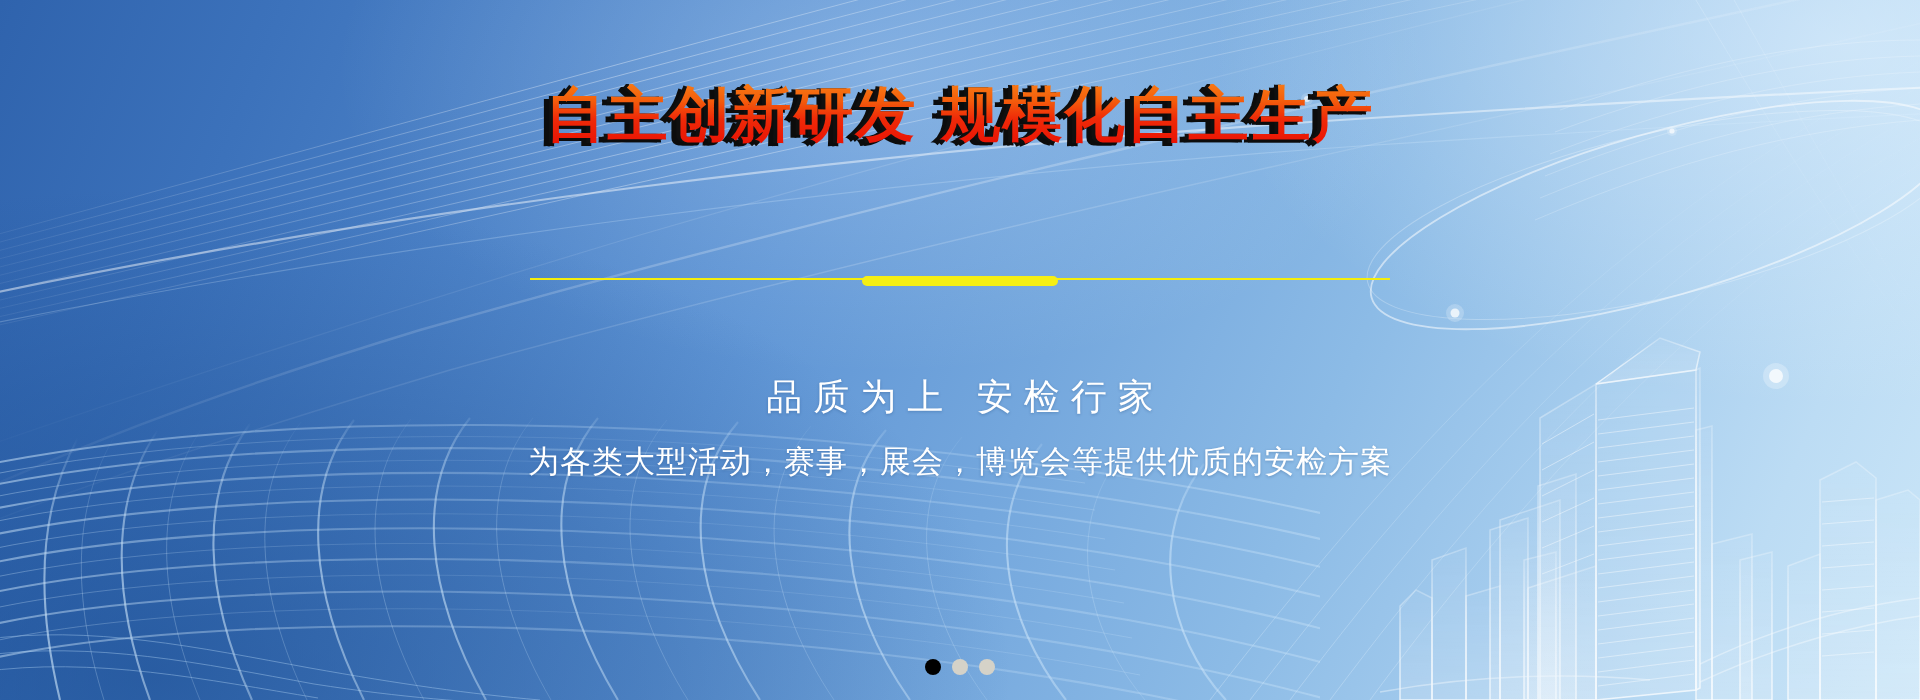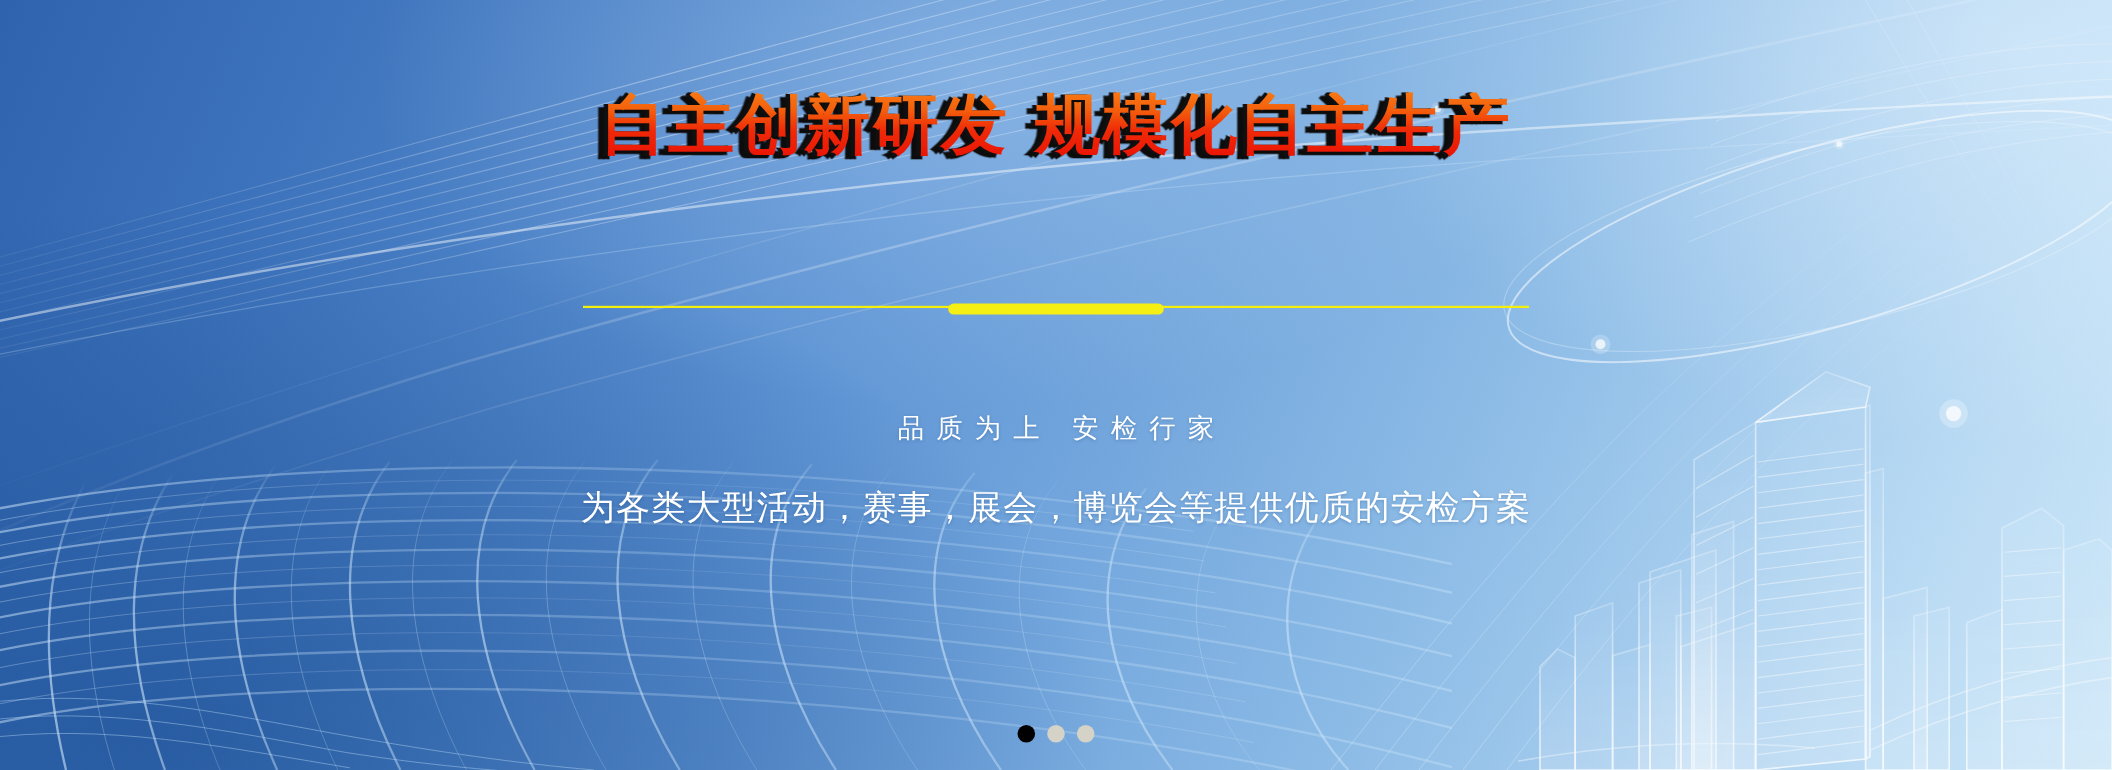--- a/index.html
+++ b/index.html
@@ -110,21 +110,21 @@
     border-radius: 5px;
     background: #f5ef14;
   }
 
   .subtitle-main {
     position: absolute;
     top: 373px;
     left: 0;
     right: 0;
     color: #ffffff;
-    font-size: 24px;
+    font-size: 36px;
     font-weight: 400;
     letter-spacing: 11px;
     text-indent: 11px;
     white-space: nowrap;
     font-family: "DejaVu Sans", "Liberation Sans", sans-serif;
     text-shadow: 0 1px 3px rgba(20,60,110,0.30);
   }
 
   .subtitle-sub {
     position: absolute;

